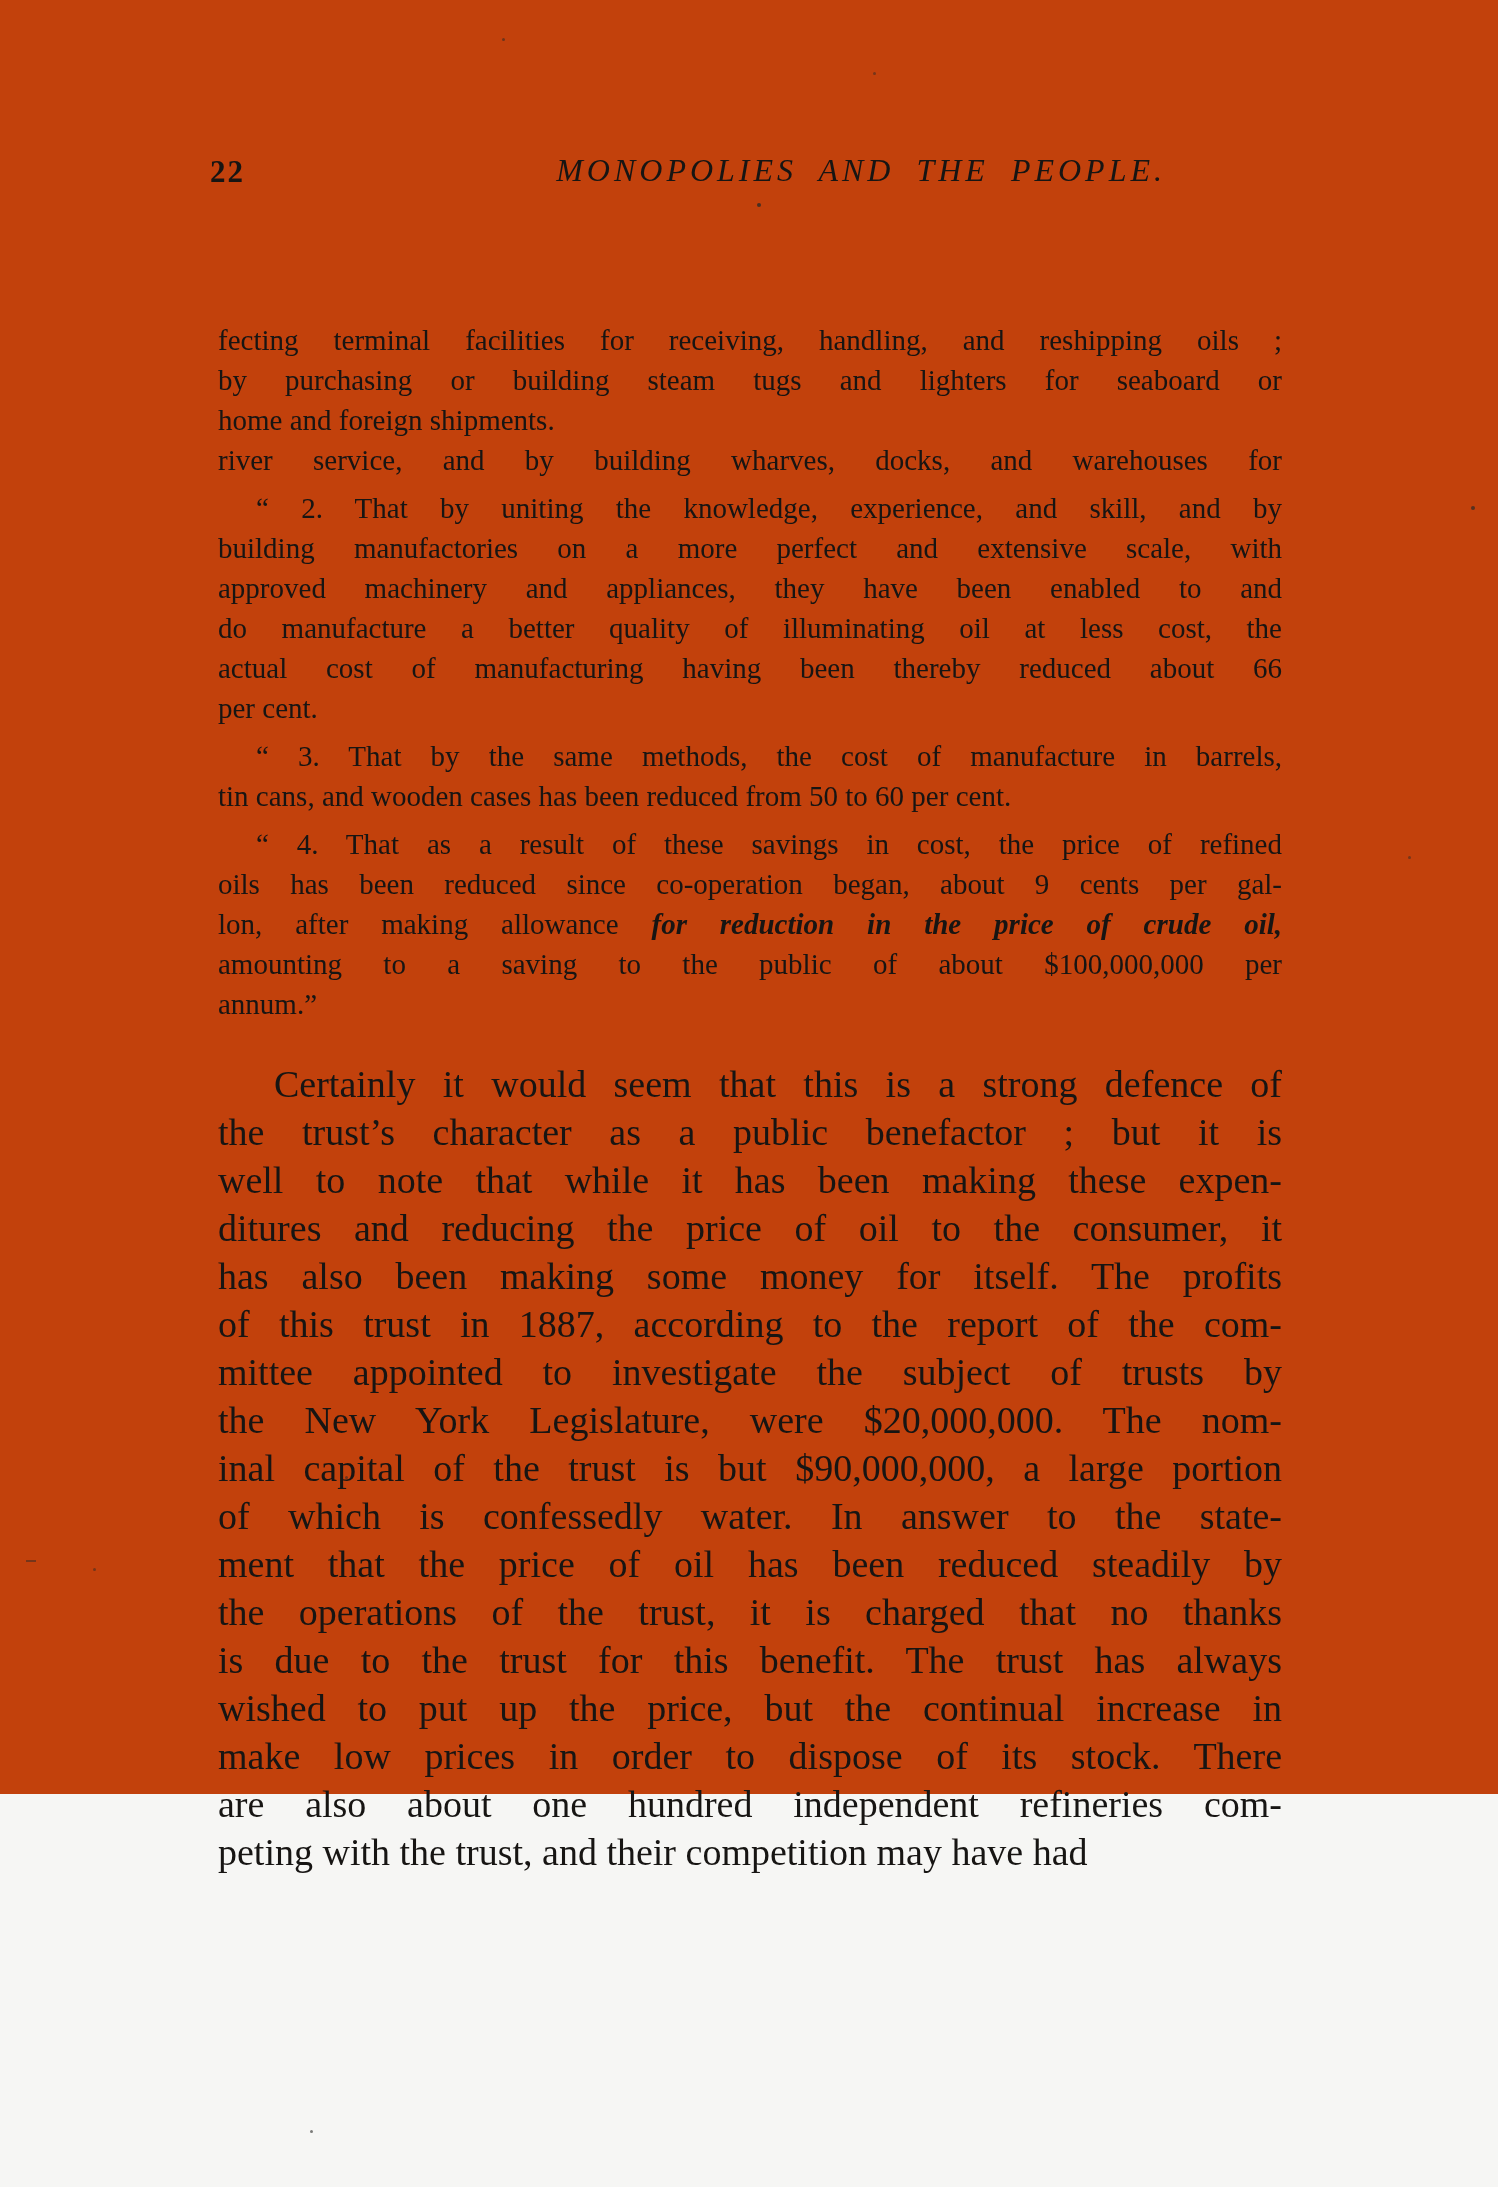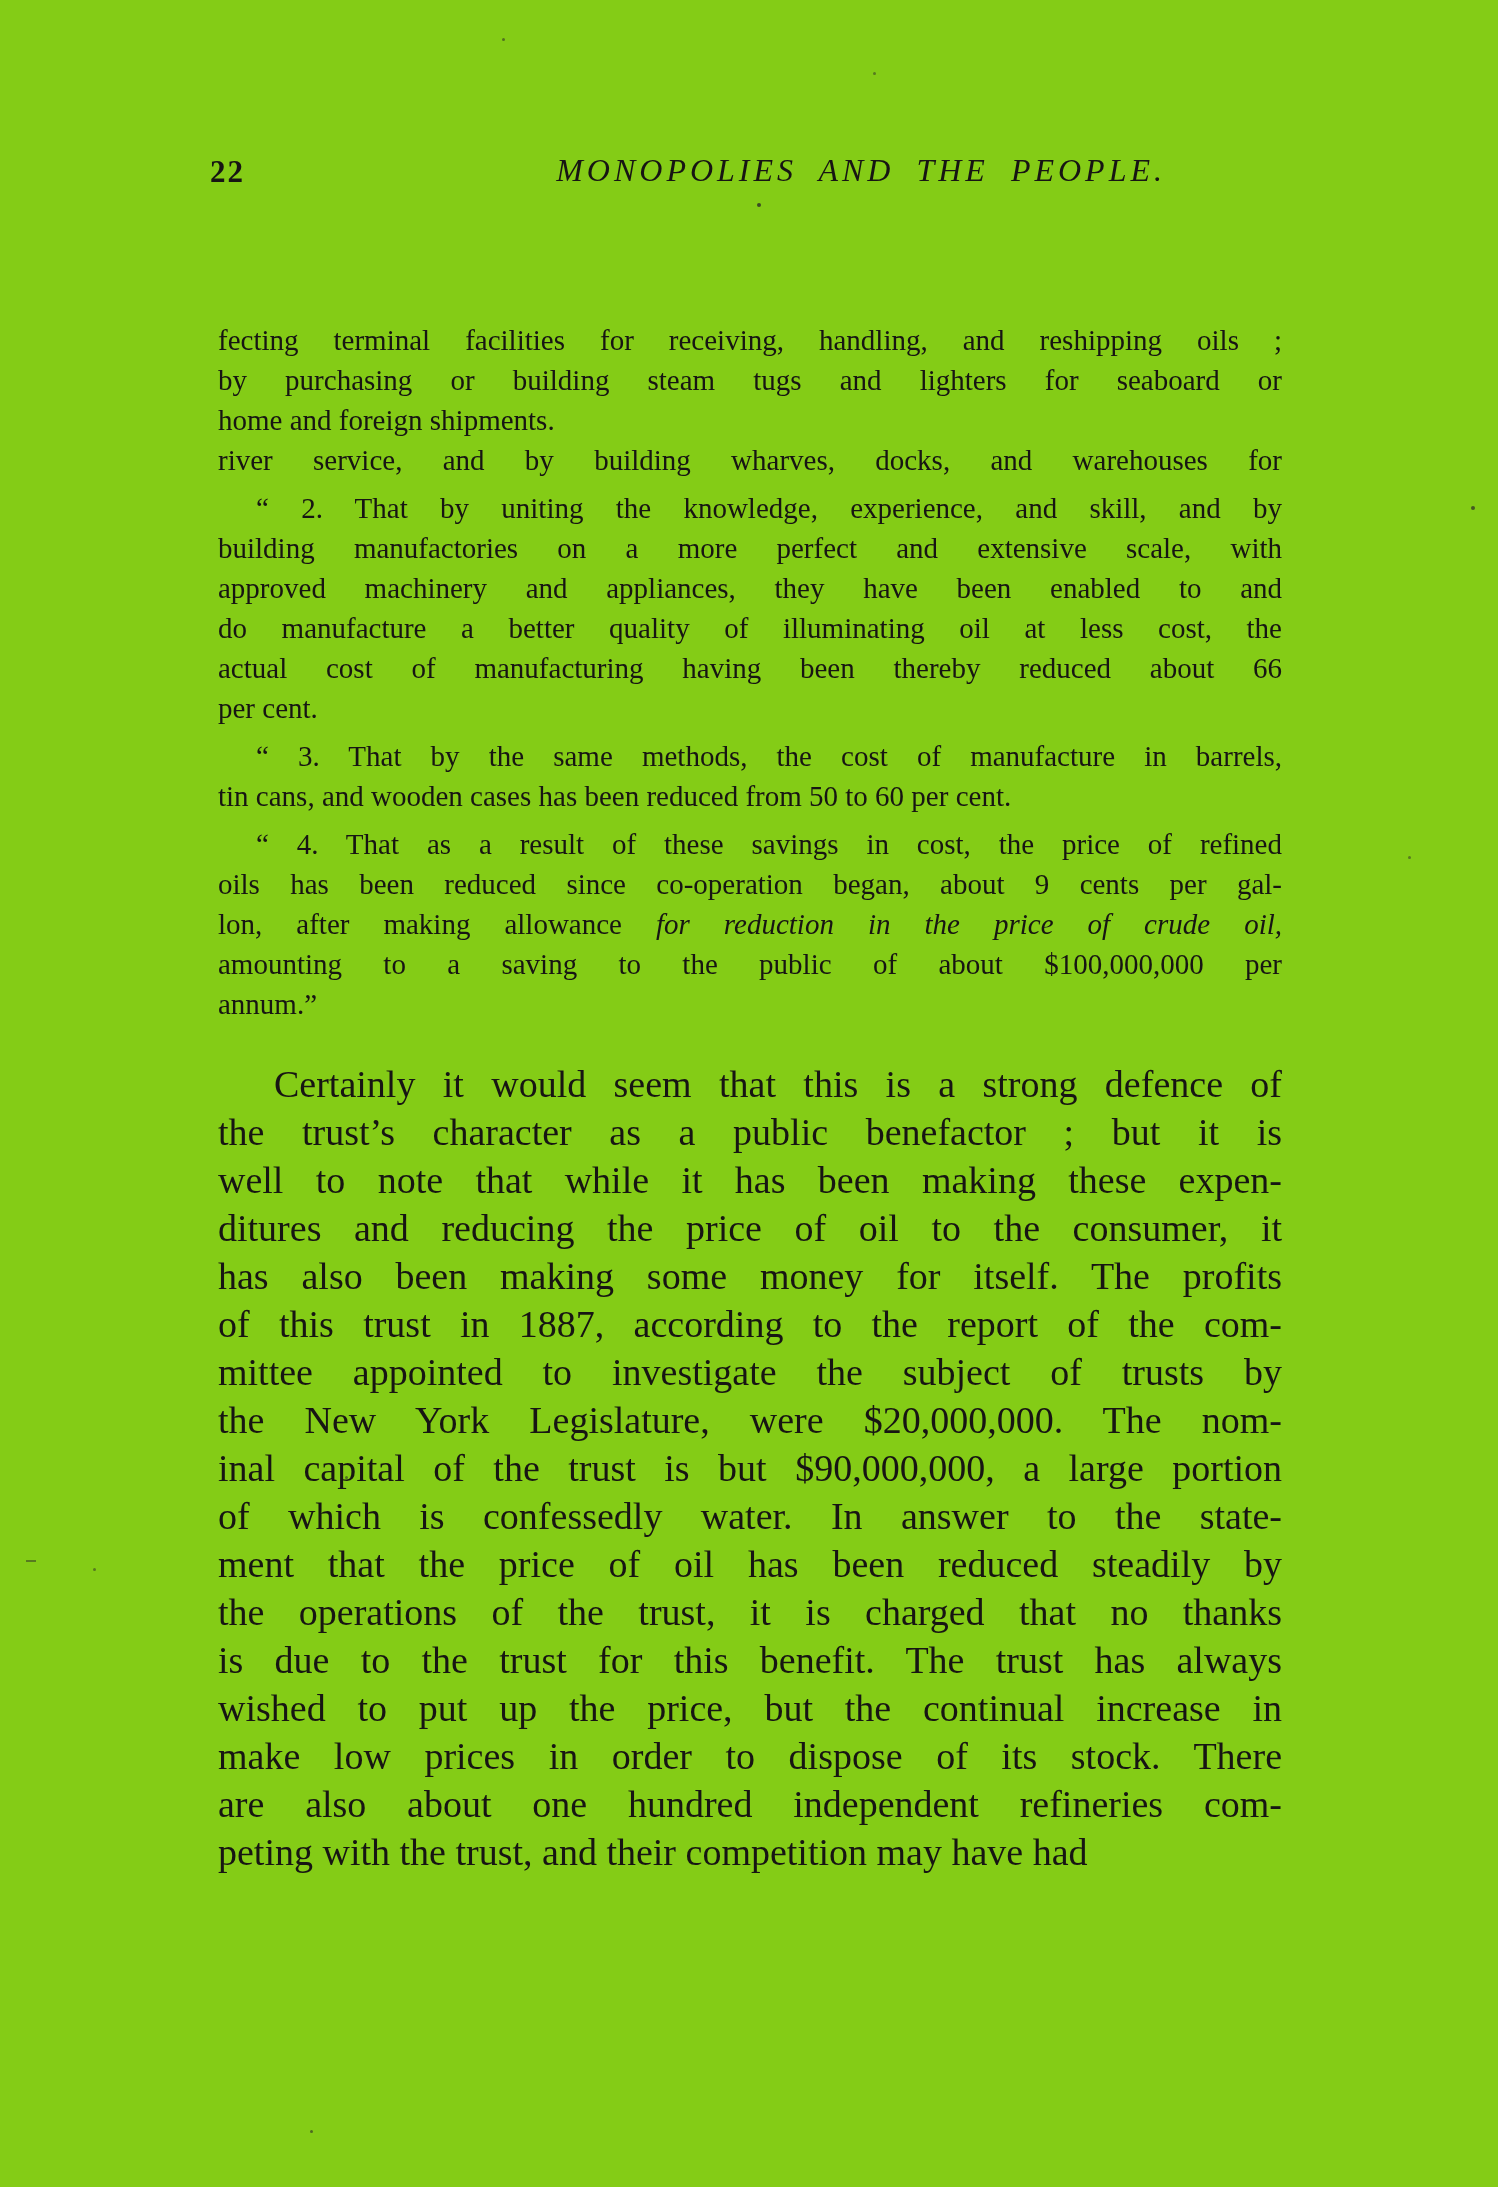--- a/index.html
+++ b/index.html
@@ -4,22 +4,22 @@
 <style>
   html,body{margin:0;padding:0;}
   body{
     width:1498px;height:2187px;
     background:#f6f6f4;
     font-family:"Liberation Serif","DejaVu Serif",serif;
     color:#171513;
     overflow:hidden;
   }
   .page{
-    position:absolute;left:0;top:0;width:1498px;height:2187px;
-    background:#84cc16;
+    position:absolute;left:0;top:0;width:1498px;height:1794px;
+    background:#c2410c;
   }
   
   .header{position:absolute;left:210px;top:152px;width:1080px;height:44px;}
   .pagenum{
     position:absolute;left:0;top:2px;
     font-size:31px;font-weight:bold;letter-spacing:2px;
   }
   .runhead{
     position:absolute;left:0;right:4px;top:0;
     text-align:right;padding-right:120px;
@@ -33,21 +33,21 @@
   }
   .quote .indent{padding-left:38px;}
   
   .main{
     position:absolute;left:210px;top:1052px;width:1080px;
     font-size:38px;line-height:48px;
   }
   .main .indent{padding-left:56px;}
   .line{text-align:justify;text-align-last:justify;white-space:normal;}
   .line.last{text-align-last:left;}
-  .it{font-style:italic;}
+  .it{font-style:italic;font-weight:bold;}
   .para{margin:8px;}
   
   .speck{position:absolute;background:#2a2a28;border-radius:50%;}
 </style>
 </head>
 <body>
 
 <div class="page">
 
   <div class="header">

